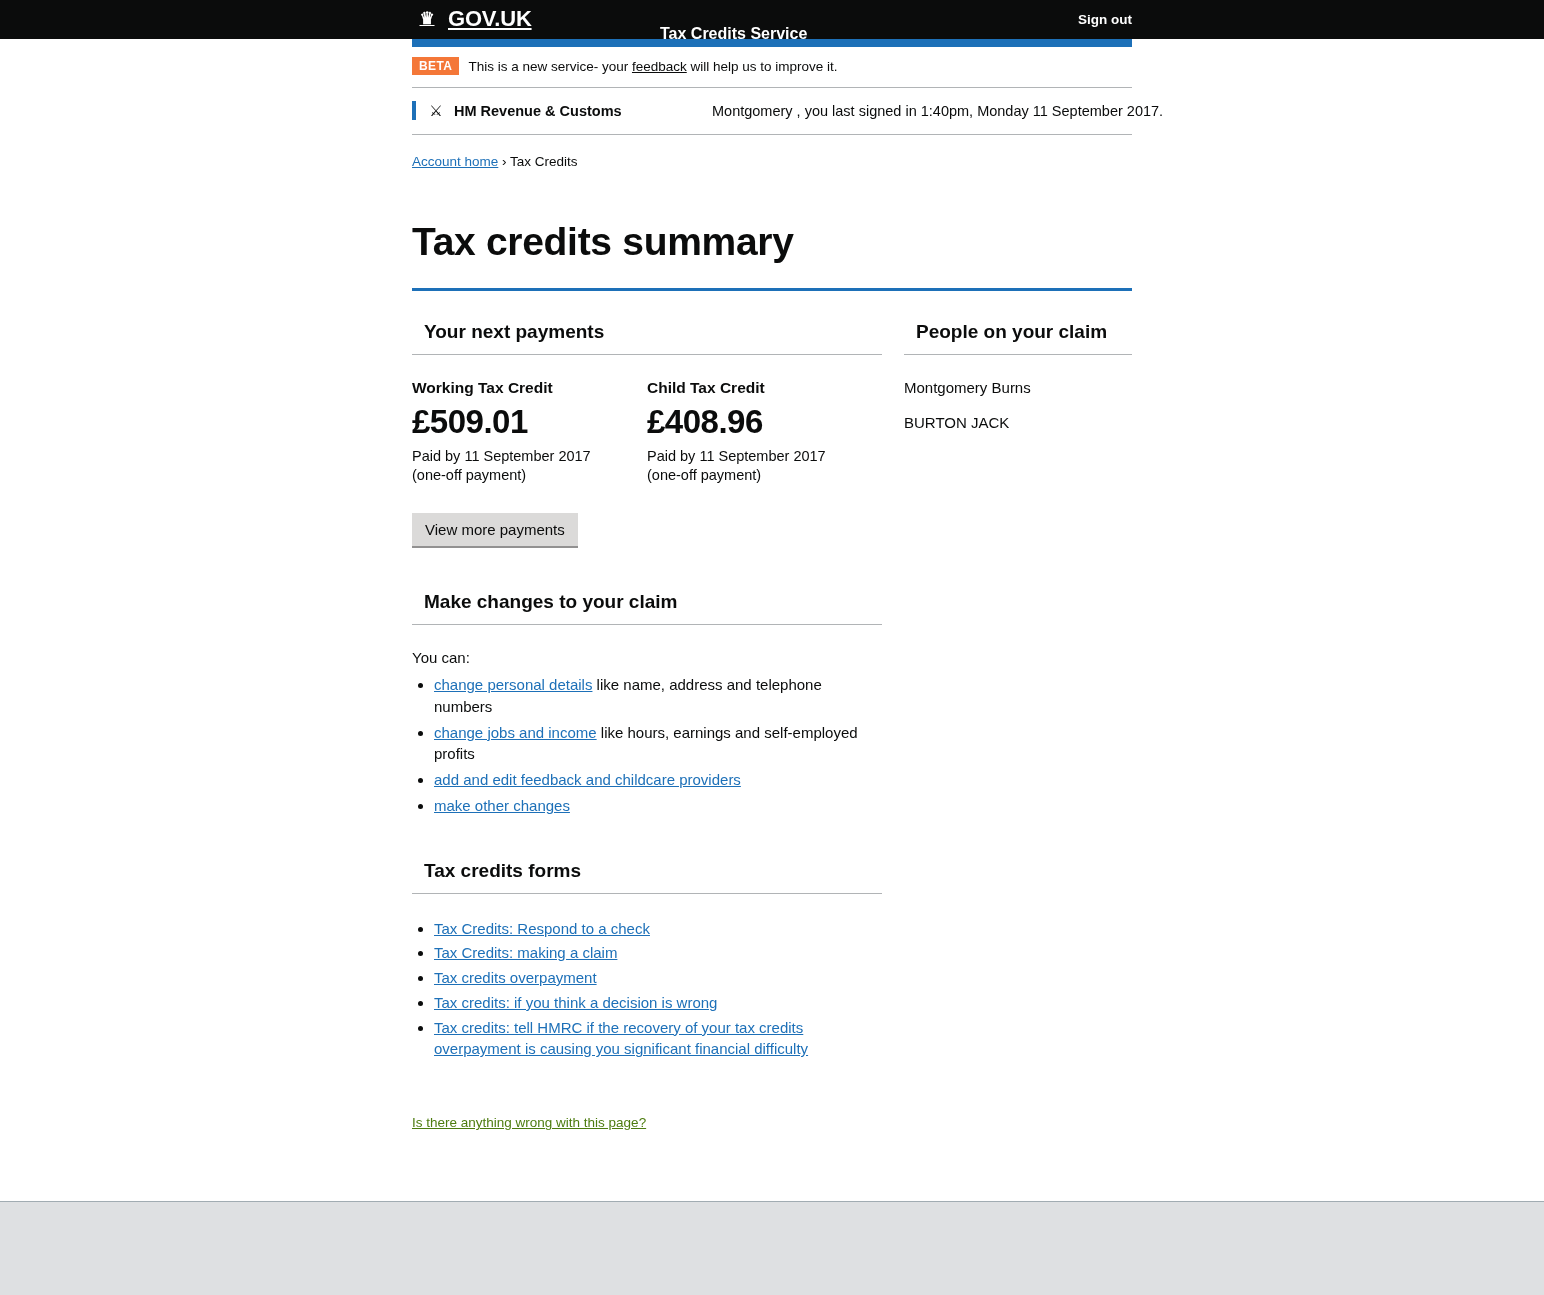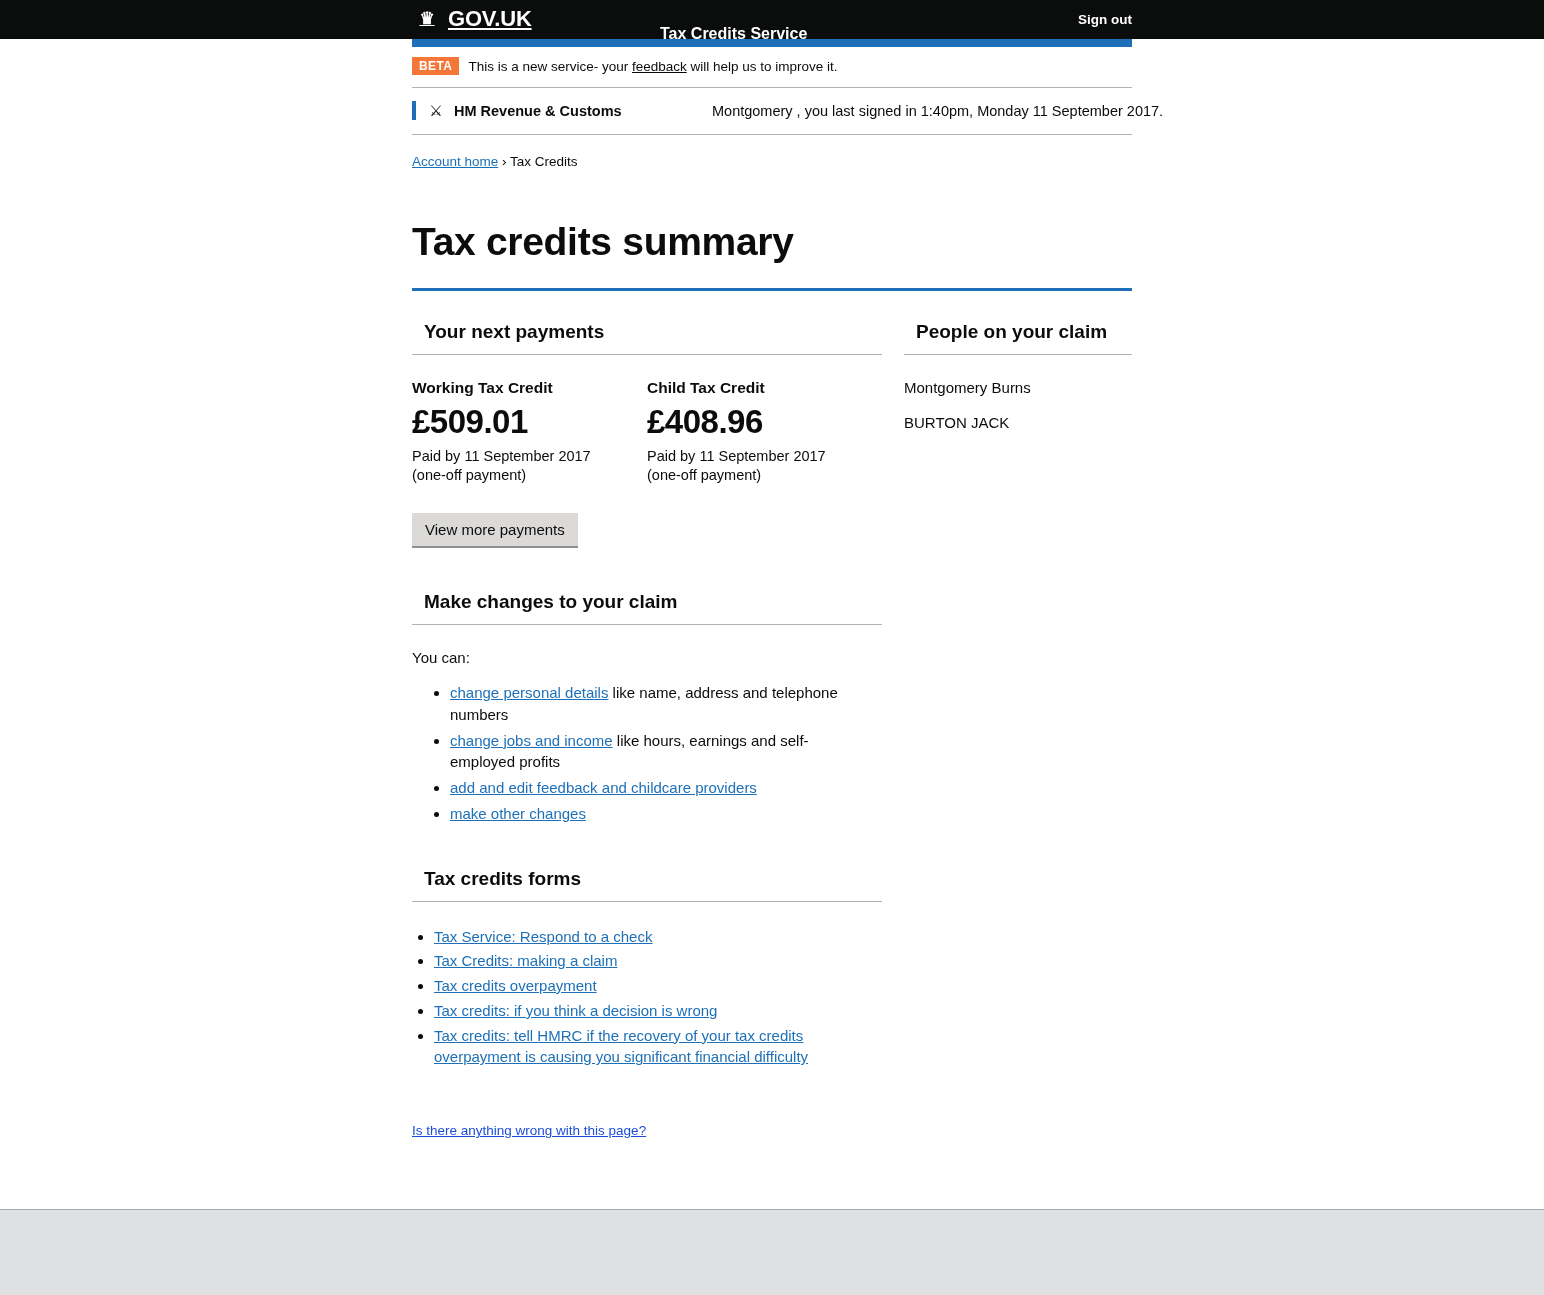--- a/index.html
+++ b/index.html
@@ -202,42 +202,42 @@
     padding: 9px 13px 8px 13px;
     margin-top: 28px;
     cursor: pointer;
     line-height: 1.1;
   }
 
   
   .block-gap { margin-top: 43px; }
   .you-can { font-size: 15px; margin: 0 0 8px 0; }
   ul.bullets {
-    margin: 16px;
+    margin: 0;
     padding-left: 22px;
     font-size: 15px;
     line-height: 1.45;
   }
   ul.bullets li { margin-bottom: 4px; }
   ul.bullets a { color: #1d70b8; }
 
   ul.forms {
     margin: 0;
     padding-left: 22px;
     font-size: 15px;
     line-height: 1.45;
   }
   ul.forms li { margin-bottom: 3px; }
   ul.forms a { color: #1d70b8; }
 
   .report-link {
     display: inline-block;
     margin: 52px 0 0 0;
     font-size: 13.5px;
-    color: #1d4ed8;
+    color: #4d7c0f;
   }
 
   
   .person {
     font-size: 15px;
     margin: 0 0 18px 0;
   }
 
   
   .footer {
@@ -355,21 +355,21 @@
             <a href="#">make other changes</a><span></span>
           </li>
         </ul>
       </div>
 
       
       <div class="block-gap">
         <h2 class="section-head">Tax credits forms</h2>
         <hr class="sec-rule">
         <ul class="forms">
-          <li><a href="#">Tax Service: Respond to a check</a></li>
+          <li><a href="#">Tax Credits: Respond to a check</a></li>
           <li><a href="#">Tax Credits: making a claim</a></li>
           <li><a href="#">Tax credits overpayment</a></li>
           <li><a href="#">Tax credits: if you think a decision is wrong</a></li>
           <li><a href="#">Tax credits: tell HMRC if the recovery of your tax credits overpayment is causing you significant financial difficulty</a></li>
         </ul>
       </div>
 
       <a href="#" class="report-link">Is there anything wrong with this page?</a>
     </div>
 

